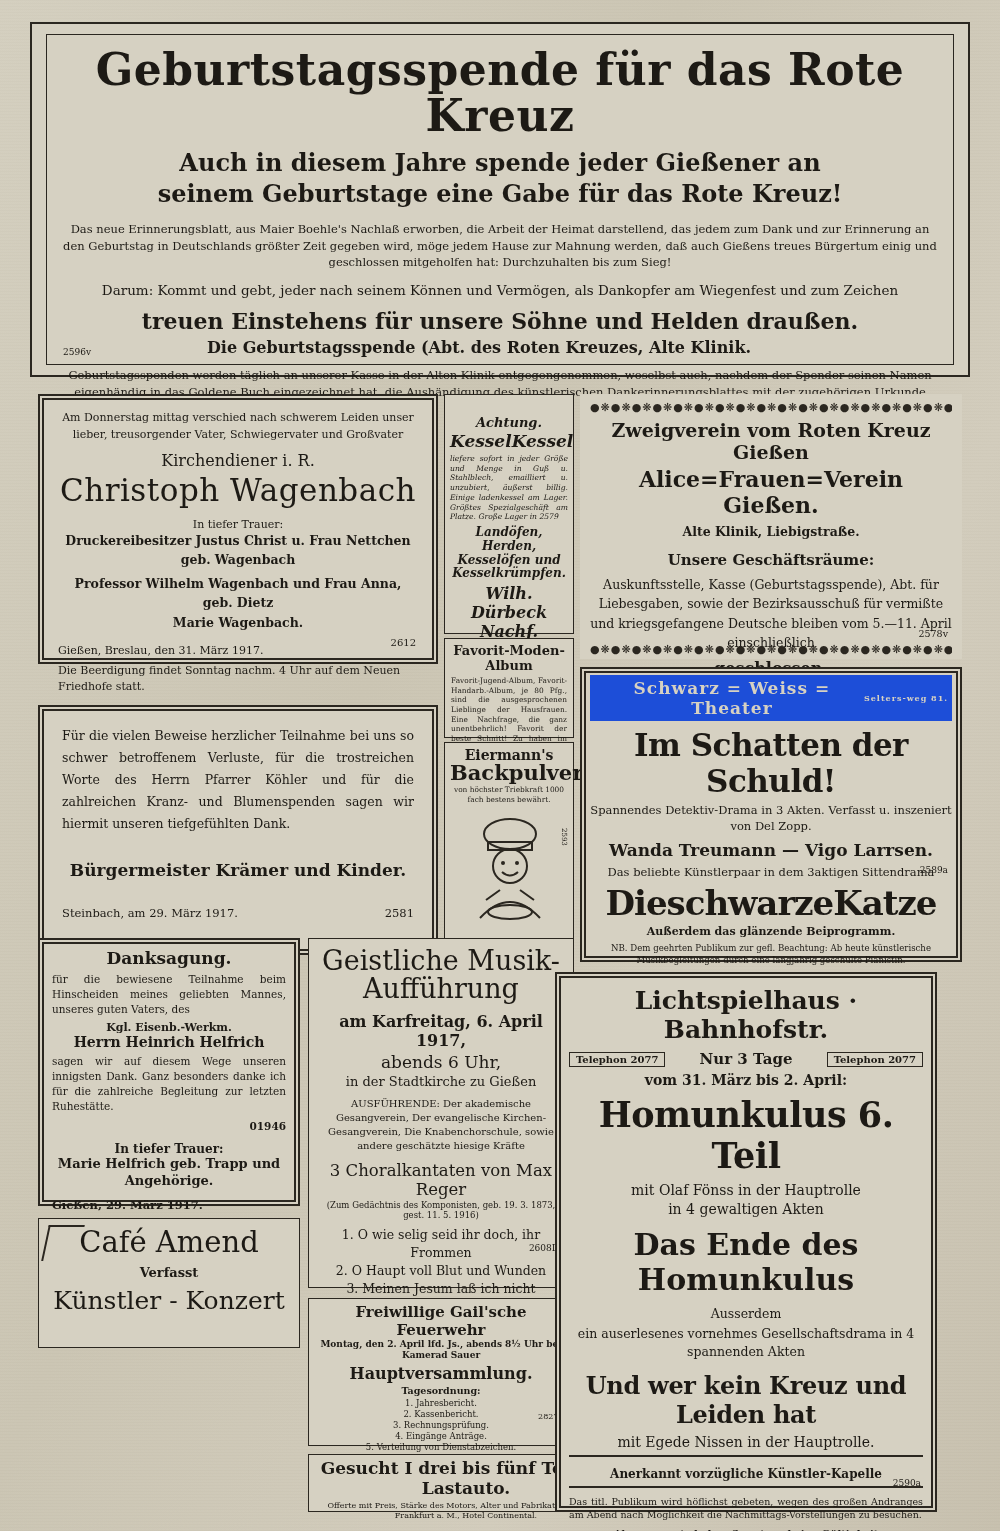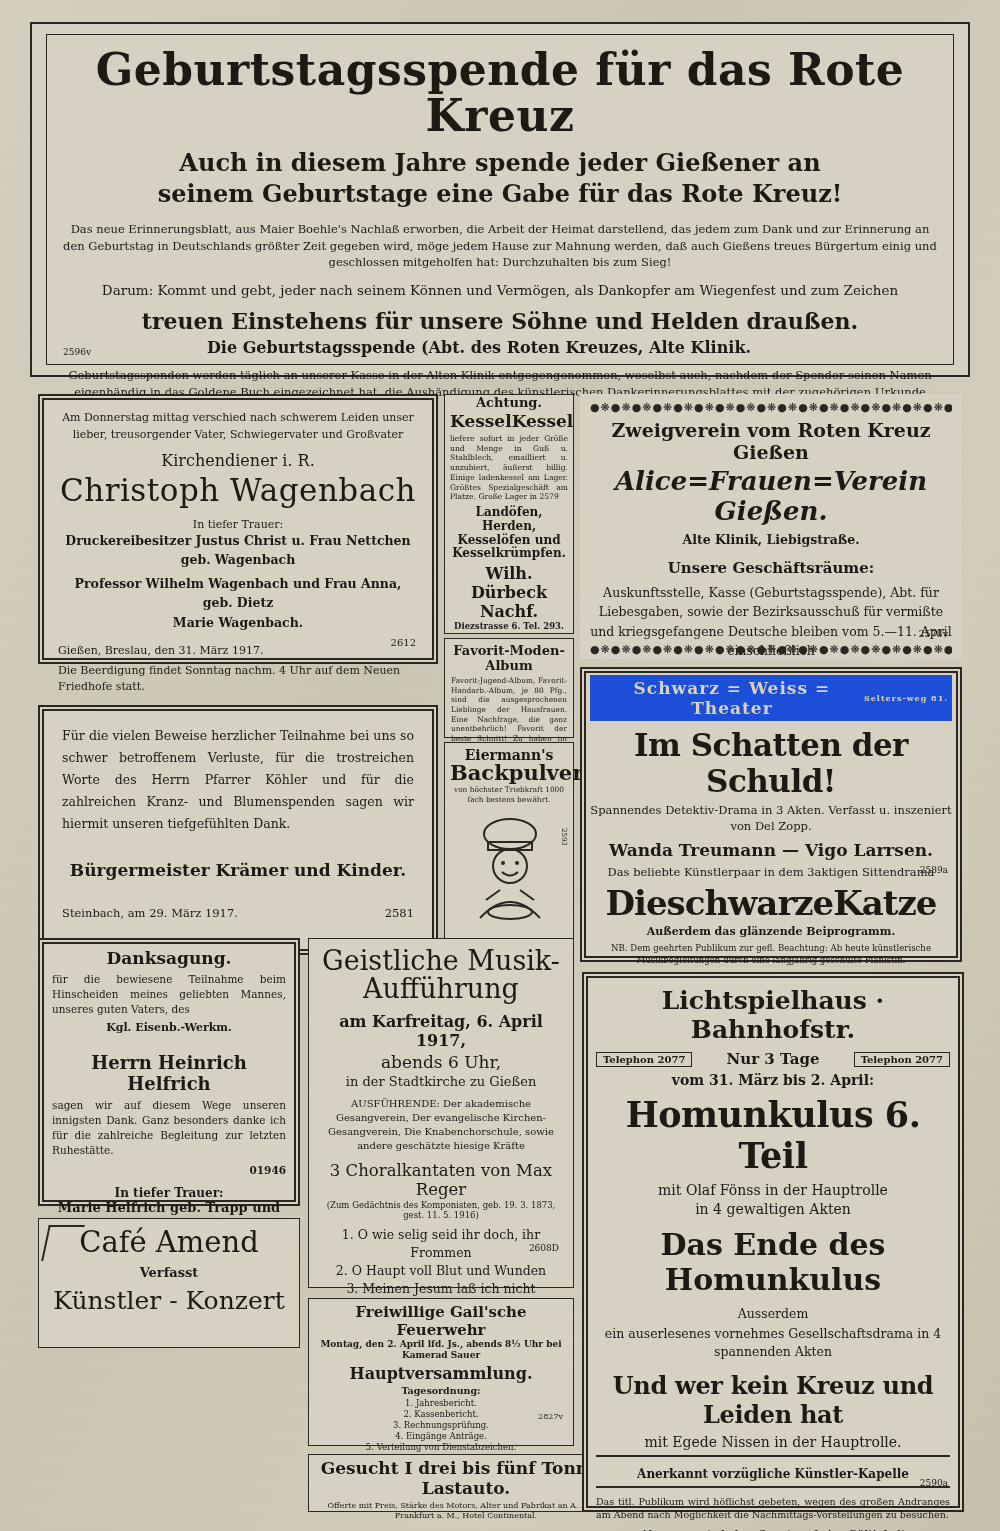--- a/index.html
+++ b/index.html
@@ -45,21 +45,21 @@
   #obit1 .bur{font-size:11px;margin-top:6px;line-height:1.45;}
   #obit1 .rn{position:absolute;right:20px;bottom:14px;font-size:10px;}
 
   
   #obit2{left:8px;top:683px;width:400px;height:250px;padding:18px 22px;}
   #obit2 p{font-size:12.5px;line-height:1.75;text-align:justify;margin:0;}
   #obit2 .sig{font-size:17px;font-weight:bold;text-align:center;margin-top:26px;}
   #obit2 .foot{display:flex;justify-content:space-between;font-size:11.5px;margin-top:26px;}
 
   
-  #kessel{left:414px;top:372px;width:130px;height:240px;padding:0 5px;}
+  #kessel{left:414px;top:372px;width:130px;height:240px;padding:20px 5px;font-style:italic;}
   #kessel .hd{font-size:13px;text-align:center;font-weight:bold;}
   #kessel .ks{display:flex;justify-content:space-between;font-size:17px;font-weight:bold;margin-top:1px;}
   #kessel .tx{font-size:7.6px;line-height:1.28;text-align:justify;margin-top:3px;}
   #kessel .big{font-size:12px;font-weight:bold;text-align:center;line-height:1.15;margin-top:4px;}
   #kessel .firm{font-size:16px;font-weight:bold;text-align:center;margin-top:3px;}
   #kessel .addr{font-size:8.5px;text-align:center;font-weight:bold;}
 
   #favorit{left:414px;top:616px;width:130px;height:100px;padding:4px 6px;}
   #favorit .hd{font-size:13px;text-align:center;font-weight:bold;}
   #favorit .tx{font-size:7.4px;line-height:1.3;text-align:justify;margin-top:3px;}
@@ -68,21 +68,21 @@
   #eiermann{left:414px;top:720px;width:130px;height:216px;padding:4px 5px;}
   #eiermann .n1{font-size:14px;text-align:center;font-weight:bold;}
   #eiermann .n2{font-size:21px;text-align:center;font-weight:bold;line-height:0.95;}
   #eiermann .tx{font-size:7.4px;line-height:1.3;text-align:center;margin-top:2px;}
   #eiermann .cook{margin-top:4px;height:120px;position:relative;overflow:hidden;}
 
   
   #rk{left:550px;top:372px;width:382px;height:265px;padding:8px 10px;border:none;background:#d6d1c2;}
   .dotrow{font-size:11px;letter-spacing:1px;text-align:center;line-height:1;color:#2b2720;overflow:hidden;white-space:nowrap;}
   #rk .h1{font-size:19px;text-align:center;font-weight:bold;margin-top:6px;}
-  #rk .h2{font-size:26px;text-align:center;font-weight:bold;margin-top:3px;font-style:italic;}
+  #rk .h2{font-size:22px;text-align:center;font-weight:bold;margin-top:3px;}
   #rk .h3{font-size:12.5px;text-align:center;font-weight:bold;margin-top:6px;}
   #rk .h4{font-size:15px;text-align:center;font-weight:bold;margin-top:12px;}
   #rk .tx{font-size:12.5px;line-height:1.55;text-align:center;margin-top:6px;}
   #rk .cl{font-size:16px;text-align:center;font-weight:bold;margin-top:6px;}
   #rk .rn{position:absolute;right:14px;bottom:20px;font-size:9.5px;}
 
   
   #theater{left:550px;top:645px;width:382px;height:295px;padding:6px 8px;}
   #theater .band{background:#1d4ed8;color:#d6d1c2;font-size:17px;font-weight:bold;text-align:center;padding:3px 0;letter-spacing:1px;display:flex;justify-content:space-between;align-items:center;}
   #theater .band .nm{flex:1;text-align:center}
@@ -94,21 +94,21 @@
   #theater .t5{font-size:34px;font-weight:bold;text-align:center;letter-spacing:-1px;margin-top:4px;}
   #theater .t6{font-size:11px;font-weight:bold;text-align:center;margin-top:2px;}
   #theater .t7{font-size:8.6px;line-height:1.35;text-align:center;margin-top:5px;}
   #theater .rn{position:absolute;right:12px;font-size:9px;}
 
   
   #dank{left:8px;top:916px;width:262px;height:268px;padding:8px 12px;}
   #dank .h{font-size:17px;text-align:center;font-weight:bold;}
   #dank .tx{font-size:10.5px;line-height:1.45;text-align:justify;margin-top:4px;}
   #dank .sub{font-size:11px;text-align:center;font-weight:bold;margin-top:3px;}
-  #dank .name{font-size:18px;text-align:center;font-weight:bold;margin-top:18px;}
+  #dank .name{font-size:14px;text-align:center;font-weight:bold;margin-top:0;}
   #dank .tr{font-size:12px;text-align:center;font-weight:bold;margin-top:8px;}
   #dank .fam{font-size:13px;text-align:center;font-weight:bold;line-height:1.3;}
   #dank .dt{font-size:11.5px;font-weight:bold;margin-top:8px;}
 
   
   #cafe{left:8px;top:1196px;width:262px;height:130px;padding:6px 10px;}
   #cafe .n{font-size:29px;text-align:center;}
   #cafe .d{font-size:13px;text-align:center;font-weight:bold;margin-top:6px;}
   #cafe .k{font-size:25px;text-align:center;margin-top:6px;}
   #cafe .corner{position:absolute;left:6px;top:6px;width:34px;height:34px;border-top:2px solid #2b2720;border-left:2px solid #2b2720;transform:skewX(-12deg);}
@@ -141,21 +141,21 @@
   #feuer ol{margin:2px 0 0 0;padding:0;list-style:none;font-size:8.5px;line-height:1.3;text-align:center;}
   #feuer .tx{font-size:8px;line-height:1.3;text-align:center;margin-top:3px;}
   #feuer .rn{position:absolute;right:10px;font-size:8px;}
 
   
   #last{left:278px;top:1432px;width:316px;height:58px;padding:4px 8px;}
   #last .h{font-size:17px;text-align:center;font-weight:bold;line-height:1.15;}
   #last .tx{font-size:8px;text-align:center;line-height:1.25;margin-top:3px;}
 
   
-  #kino{left:552px;top:950px;width:382px;height:540px;padding:8px 12px;}
+  #kino{left:525px;top:950px;width:382px;height:540px;padding:8px 12px;}
   #kino .h1{font-size:25px;text-align:center;font-weight:bold;margin-top:4px;}
   #kino .row{display:flex;justify-content:space-between;align-items:center;margin-top:6px;}
   #kino .tel{border:1px solid #2b2720;font-size:10px;padding:1px 6px;font-weight:bold;}
   #kino .days{font-size:15px;font-weight:bold;}
   #kino .h2{font-size:14px;text-align:center;font-weight:bold;margin-top:4px;}
   #kino .t1{font-size:35px;text-align:center;font-weight:bold;margin-top:6px;letter-spacing:-0.5px;}
   #kino .t2{font-size:14px;text-align:center;margin-top:6px;}
   #kino .t3{font-size:14px;text-align:center;margin-top:3px;}
   #kino .t4{font-size:30px;text-align:center;font-weight:bold;margin-top:10px;}
   #kino .t5{font-size:12.5px;text-align:center;margin-top:8px;line-height:1.45;}

